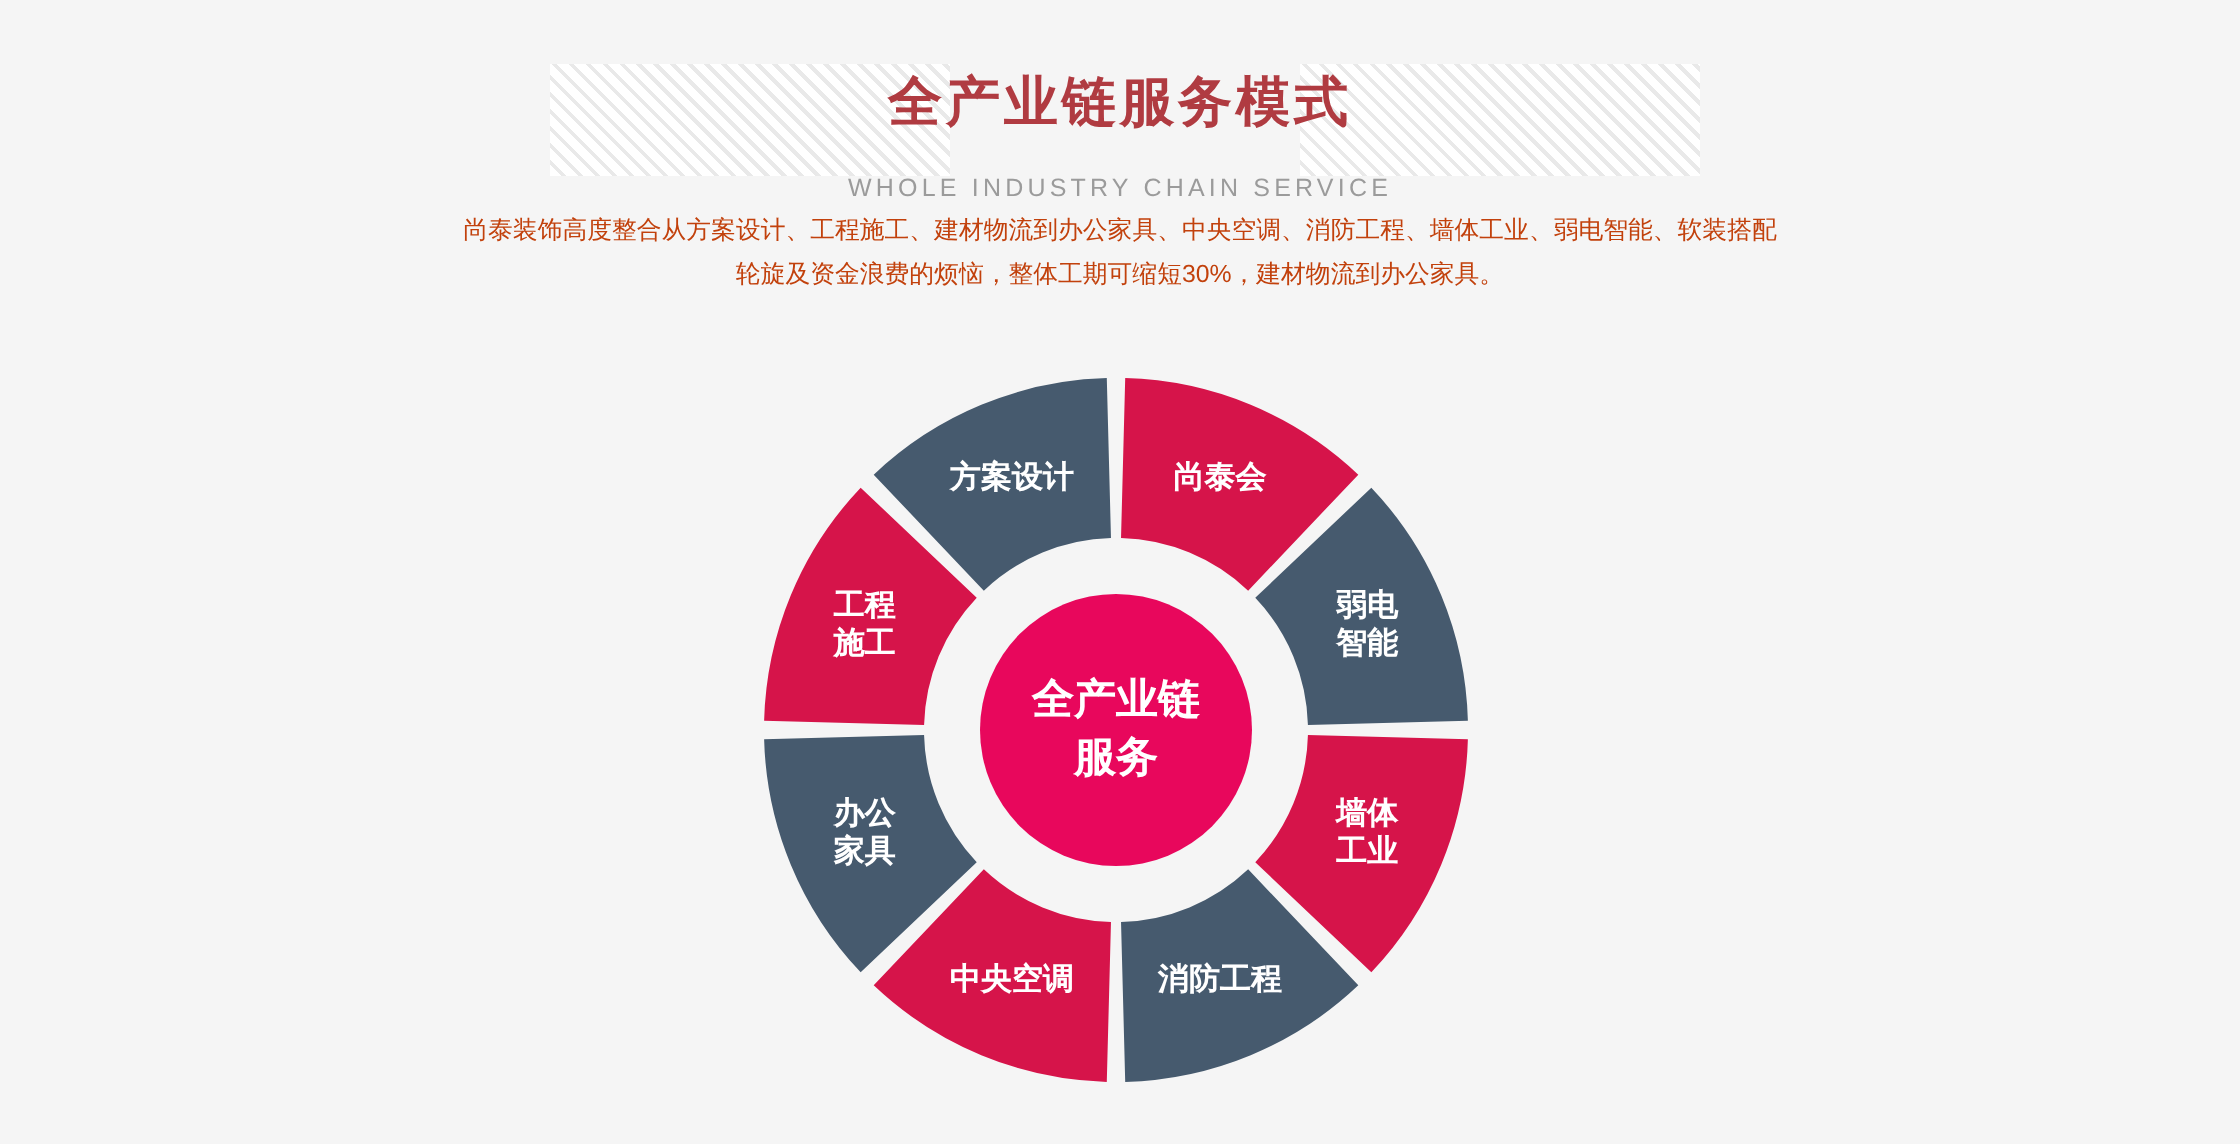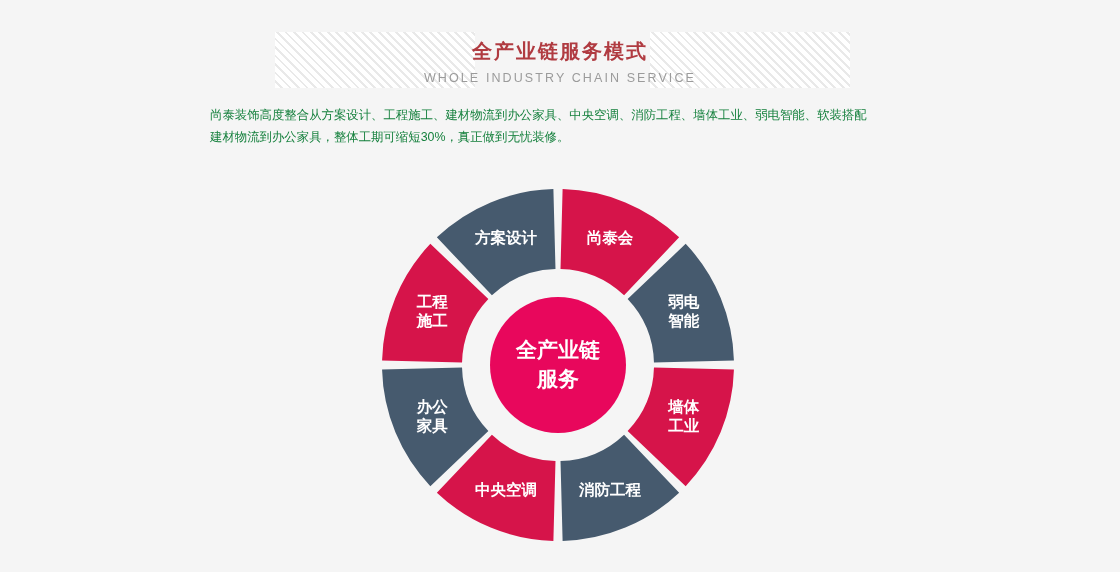--- a/index.html
+++ b/index.html
@@ -39,47 +39,48 @@
   .stripes.right { left: 650px; width: 200px; }
 
   .title-wrap {
     position: absolute;
     left: 0;
     top: 0;
     width: 1120px;
     text-align: center;
   }
   .main-title {
-    font-size: 20px;
+    font-size: 27px;
     font-weight: bold;
     color: #b03b41;
     letter-spacing: 2px;
     line-height: 34px;
     margin: 0;
     padding-top: 2px;
     white-space: nowrap;
   }
   .sub-title {
     font-size: 12.5px;
     color: #9b9b9b;
     letter-spacing: 2.1px;
     line-height: 18px;
-    margin: 0;
+    margin: 16px;
     padding-top: 1px;
     white-space: nowrap;
   }
 
   
   .description {
     position: absolute;
     left: 50%;
     transform: translateX(-50%);
     top: 104px;
     width: 700px;
-    color: #15803d;
+    text-align: center;
+    color: #c2410c;
     font-size: 12.4px;
     line-height: 22px;
   }
   .description p { margin: 0; white-space: nowrap; }
 
   
   .donut-stage {
     position: absolute;
     left: 0;
     top: 0;
@@ -114,21 +115,21 @@
   <div class="stripes left"></div>
   <div class="stripes right"></div>
   <div class="title-wrap">
     <div class="main-title">全产业链服务模式</div>
     <div class="sub-title">WHOLE INDUSTRY CHAIN SERVICE</div>
   </div>
 </div>
 
 <div class="description">
   <p>尚泰装饰高度整合从方案设计、工程施工、建材物流到办公家具、中央空调、消防工程、墙体工业、弱电智能、软装搭配</p>
-  <p>建材物流到办公家具，整体工期可缩短30%，真正做到无忧装修。</p>
+  <p>轮旋及资金浪费的烦恼，整体工期可缩短30%，建材物流到办公家具。</p>
 </div>
 
 <div class="donut-stage">
   <svg width="1120" height="572" viewBox="0 0 1120 572" xmlns="http://www.w3.org/2000/svg">
     <g id="donut-segments">
         <path d="M 562.6071429021857 189.06031080430193 A 176 176 0 0 1 679.1504053221007 237.3341107018374 L 624.0820392666004 295.3640603828204 A 96 96 0 0 0 560.5129870375558 269.0328968023465 Z" fill="#d6144a" class="hit"></path>
         <path d="M 685.6658892981626 243.84959467789932 A 176 176 0 0 1 733.9396891956981 360.39285709781433 L 653.9671031976535 362.48701296244417 A 96 96 0 0 0 627.6359396171796 298.91796073339964 Z" fill="#465a6e" class="hit"></path>
         <path d="M 733.9396891956981 369.60714290218567 A 176 176 0 0 1 685.6658892981626 486.1504053221007 L 627.6359396171796 431.08203926660036 A 96 96 0 0 0 653.9671031976535 367.51298703755583 Z" fill="#d6144a" class="hit"></path>
         <path d="M 679.1504053221007 492.6658892981626 A 176 176 0 0 1 562.6071429021857 540.9396891956981 L 560.5129870375558 460.9671031976535 A 96 96 0 0 0 624.0820392666004 434.6359396171796 Z" fill="#465a6e" class="hit"></path>
         <path d="M 553.3928570978144 540.9396891956981 A 176 176 0 0 1 436.84959467789935 492.66588929816265 L 491.91796073339964 434.63593961717964 A 96 96 0 0 0 555.4870129624442 460.9671031976535 Z" fill="#d6144a" class="hit"></path>

